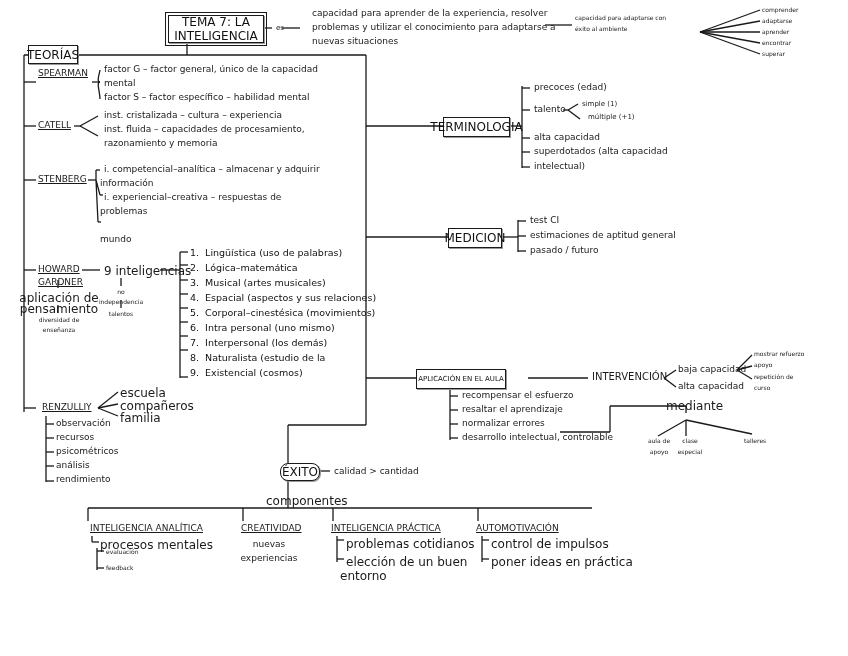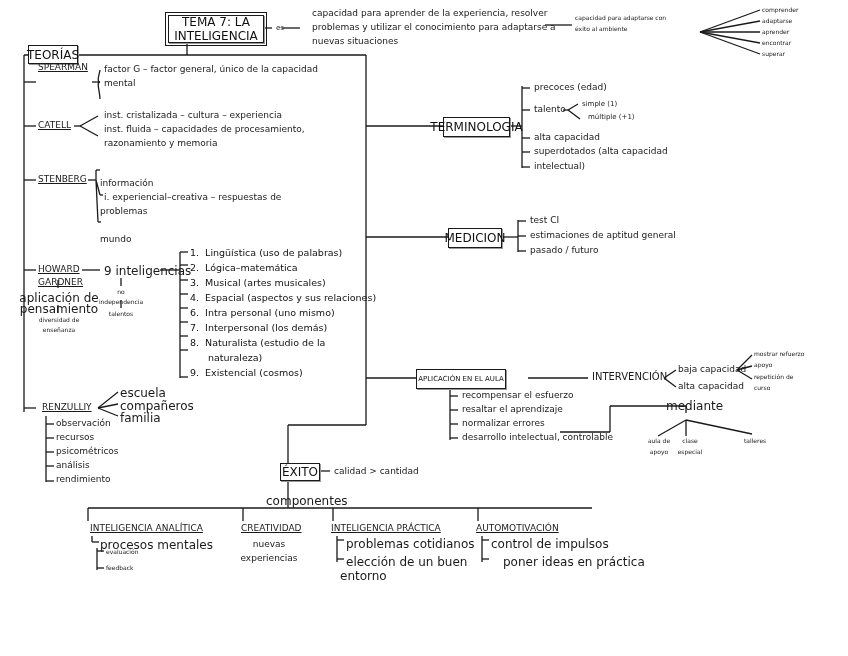--- a/index.html
+++ b/index.html
@@ -185,49 +185,51 @@
   </div>
 
   <div class="box" style="left:448px;top:228px;width:52px;height:18px;">
     <span class="fs8">MEDICION</span>
   </div>
 
   <div class="box" style="left:416px;top:369px;width:88px;height:18px;">
     <span class="fs7">APLICACIÓN EN EL AULA</span>
   </div>
 
-  <div class="box" style="left:280px;top:463px;width:38px;height:16px;">
+  <div class="box" style="left:280px;top:463px;width:38px;height:16px;border-radius:8px;">
     <span class="fs8">ÉXITO</span>
   </div>
 
   <div class="t fs7" style="left:276px;top:24px;">es</div>
 
   <div class="t fs9" style="left:312px;top:8px;">capacidad para aprender de la experiencia, resolver</div>
   <div class="t fs9" style="left:312px;top:22px;">problemas y utilizar el conocimiento para adaptarse a</div>
   <div class="t fs9" style="left:312px;top:36px;">nuevas situaciones</div>
 
   <div class="t fs6" style="left:575px;top:14px;">capacidad para adaptarse con</div>
   <div class="t fs6" style="left:575px;top:25px;">éxito al ambiente</div>
 
   <div class="t fs6" style="left:762px;top:6px;">comprender</div>
   <div class="t fs6" style="left:762px;top:17px;">adaptarse</div>
   <div class="t fs6" style="left:762px;top:28px;">aprender</div>
   <div class="t fs6" style="left:762px;top:39px;">encontrar</div>
   <div class="t fs6" style="left:762px;top:50px;">superar</div>
 
-  <div class="t fs9 u" style="left:38px;top:62px;">SPEARMAN</div>
+  <div class="t fs9 u" style="left:38px;top:68px;">SPEARMAN</div>
   <div class="t fs9" style="left:104px;top:64px;">factor G – factor general, único de la capacidad</div>
   <div class="t fs9" style="left:104px;top:78px;">mental</div>
+  <div class="t fs9" style="left:104px;top:92px;">factor S – factor específico – habilidad mental</div>
 
   <div class="t fs9 u" style="left:38px;top:120px;text-decoration:underline;">CATELL</div>
   <div class="t fs9" style="left:104px;top:110px;">inst. cristalizada – cultura – experiencia</div>
   <div class="t fs9" style="left:104px;top:124px;">inst. fluida – capacidades de procesamiento,</div>
   <div class="t fs9" style="left:104px;top:138px;">razonamiento y memoria</div>
 
   <div class="t fs9 u" style="left:38px;top:174px;">STENBERG</div>
+  <div class="t fs9" style="left:104px;top:164px;">i. competencial–analítica – almacenar y adquirir</div>
   <div class="t fs9" style="left:100px;top:178px;">información</div>
   <div class="t fs9" style="left:104px;top:192px;">i. experiencial–creativa – respuestas de</div>
   <div class="t fs9" style="left:100px;top:206px;">problemas</div>
   <div class="t fs9" style="left:100px;top:234px;">mundo</div>
 
   <div class="t fs9 u" style="left:38px;top:264px;">HOWARD</div>
   <div class="t fs9 u" style="left:38px;top:277px;">GARDNER</div>
   <div class="t fs8 ctr" style="left:18px;top:291px;width:82px;">aplicación de</div>
   <div class="t fs8 ctr" style="left:18px;top:302px;width:82px;">pensamiento</div>
   <div class="t fs6 ctr" style="left:18px;top:316px;width:82px;">diversidad de</div>
@@ -236,24 +238,24 @@
   <div class="t fs8" style="left:104px;top:264px;">9 inteligencias</div>
   <div class="t fs6 ctr" style="left:92px;top:288px;width:58px;">no</div>
   <div class="t fs6 ctr" style="left:84px;top:298px;width:74px;">independencia</div>
   <div class="t fs6 ctr" style="left:92px;top:310px;width:58px;">talentos</div>
 
   <div class="num" style="left:190px;top:245px;">
     <div><span>1.&nbsp;&nbsp;</span><span>Lingüística (uso de palabras)</span></div>
     <div><span>2.&nbsp;&nbsp;</span><span>Lógica–matemática</span></div>
     <div><span>3.&nbsp;&nbsp;</span><span>Musical (artes musicales)</span></div>
     <div><span>4.&nbsp;&nbsp;</span><span>Espacial (aspectos y sus relaciones)</span></div>
+    <div><span>5.&nbsp;&nbsp;</span><span>Corporal–cinestésica (movimientos)</span></div>
     <div><span>6.&nbsp;&nbsp;</span><span>Intra personal (uno mismo)</span></div>
     <div><span>7.&nbsp;&nbsp;</span><span>Interpersonal (los demás)</span></div>
     <div><span>8.&nbsp;&nbsp;</span><span>Naturalista (estudio de la</span></div>
-    <div><span style="padding-left:18px;">naturaleza)</span></div>
     <div><span>9.&nbsp;&nbsp;</span><span>Existencial (cosmos)</span></div>
   </div>
 
   <div class="t fs9 u" style="left:42px;top:402px;">RENZULLIY</div>
   <div class="t fs8" style="left:120px;top:386px;">escuela</div>
   <div class="t fs8" style="left:120px;top:399px;">compañeros</div>
   <div class="t fs8" style="left:120px;top:411px;">familia</div>
 
   <div class="t fs9" style="left:56px;top:418px;">observación</div>
   <div class="t fs9" style="left:56px;top:432px;">recursos</div>
@@ -306,15 +308,15 @@
   <div class="t fs9 ctr" style="left:226px;top:539px;width:86px;">nuevas</div>
   <div class="t fs9 ctr" style="left:226px;top:553px;width:86px;">experiencias</div>
 
   <div class="t fs9 u" style="left:331px;top:523px;">INTELIGENCIA PRÁCTICA</div>
   <div class="t fs8" style="left:346px;top:537px;">problemas cotidianos</div>
   <div class="t fs8" style="left:346px;top:555px;">elección de un buen</div>
   <div class="t fs8" style="left:340px;top:569px;">entorno</div>
 
   <div class="t fs9 u" style="left:476px;top:523px;">AUTOMOTIVACIÓN</div>
   <div class="t fs8" style="left:491px;top:537px;">control de impulsos</div>
-  <div class="t fs8" style="left:503px;top:555px;">poner ideas en práctica</div>
+  <div class="t fs8" style="left:491px;top:555px;">poner ideas en práctica</div>
 
 </div>
 
 </body></html>

